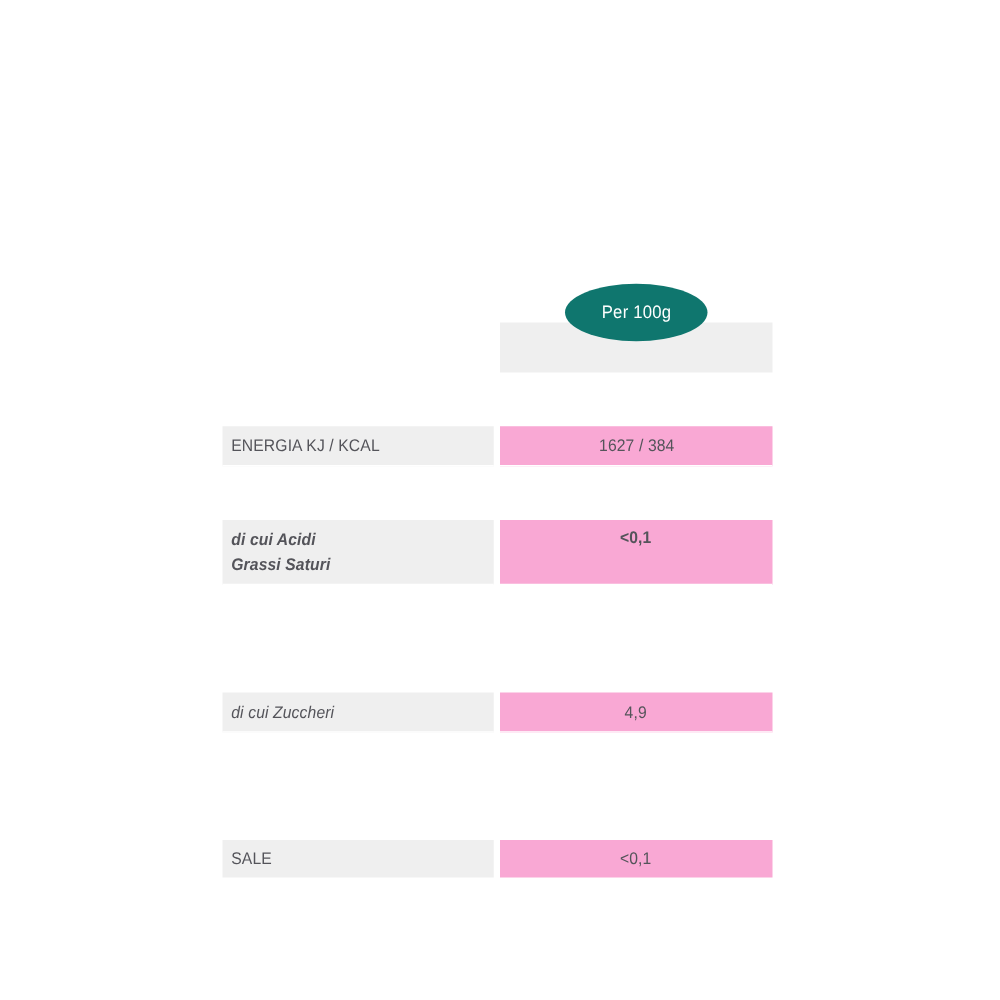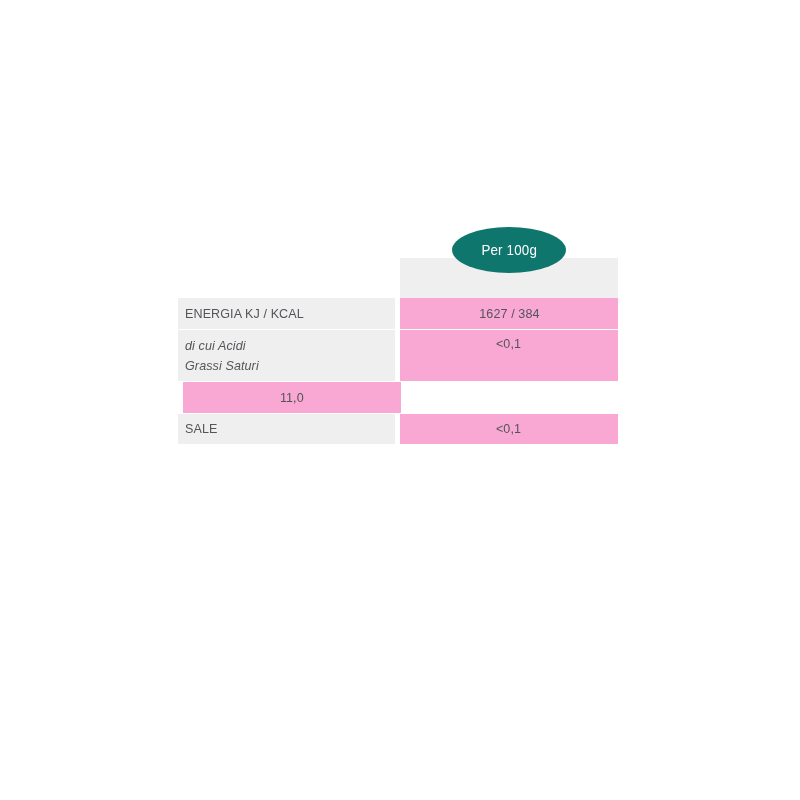--- a/index.html
+++ b/index.html
@@ -66,20 +66,21 @@
     border-collapse: collapse;
     z-index: 2;
   }
   .table-rows {
     display: block;
   }
   .row {
     display: flex;
     align-items: center;
     width: 440px;
+    margin-top: 43px;
   }
   .cell-label {
     width: 217px;          
     background: #efefef;
     border-bottom: 1px solid #ffffff;
     box-sizing: border-box;
     padding: 0 0 0 7px;
     display: flex;
     flex-direction: column;
     justify-content: center;
@@ -100,20 +101,21 @@
     display: flex;
     align-items: center;
     justify-content: center;
     color: #54545a;
     font-size: 13.5px;
     letter-spacing: 0.1px;
   }
   .row.tall .cell-label,
   .row.tall .cell-value {
     height: 52px;
+    font-weight: bold;
   }
   .row .cell-label,
   .row .cell-value {
     height: 32px;
   }
   .row.last .cell-label,
   .row.last .cell-value {
     height: 30px;
     border-bottom: none;
   }
@@ -173,27 +175,33 @@
         <div class="cell-gap"></div>
         <div class="cell-value">
           <span class="value-text">&lt;0,1</span>
         </div>
       </div>
 
       <div class="row">
         <div class="cell-gap"></div>
       </div>
 
-
-
-      <div class="row">
-        <div class="cell-gap"></div>
-        <div class="cell-value">
-          <span class="value-text">11,0</span>
-        </div>
+      <div class="row">
+        <div class="cell-label">
+          <span class="label-text italic">di cui Zuccheri</span>
+        </div>
+        <div class="cell-gap"></div>
+        <div class="cell-value">
+          <span class="value-text">4,9</span>
+        </div>
+      </div>
+
+
+      <div class="row">
+        <div class="cell-gap"></div>
       </div>
 
       <div class="row last">
         <div class="cell-label">
           <span class="label-text">SALE</span>
         </div>
         <div class="cell-gap"></div>
         <div class="cell-value">
           <span class="value-text">&lt;0,1</span>
         </div>

